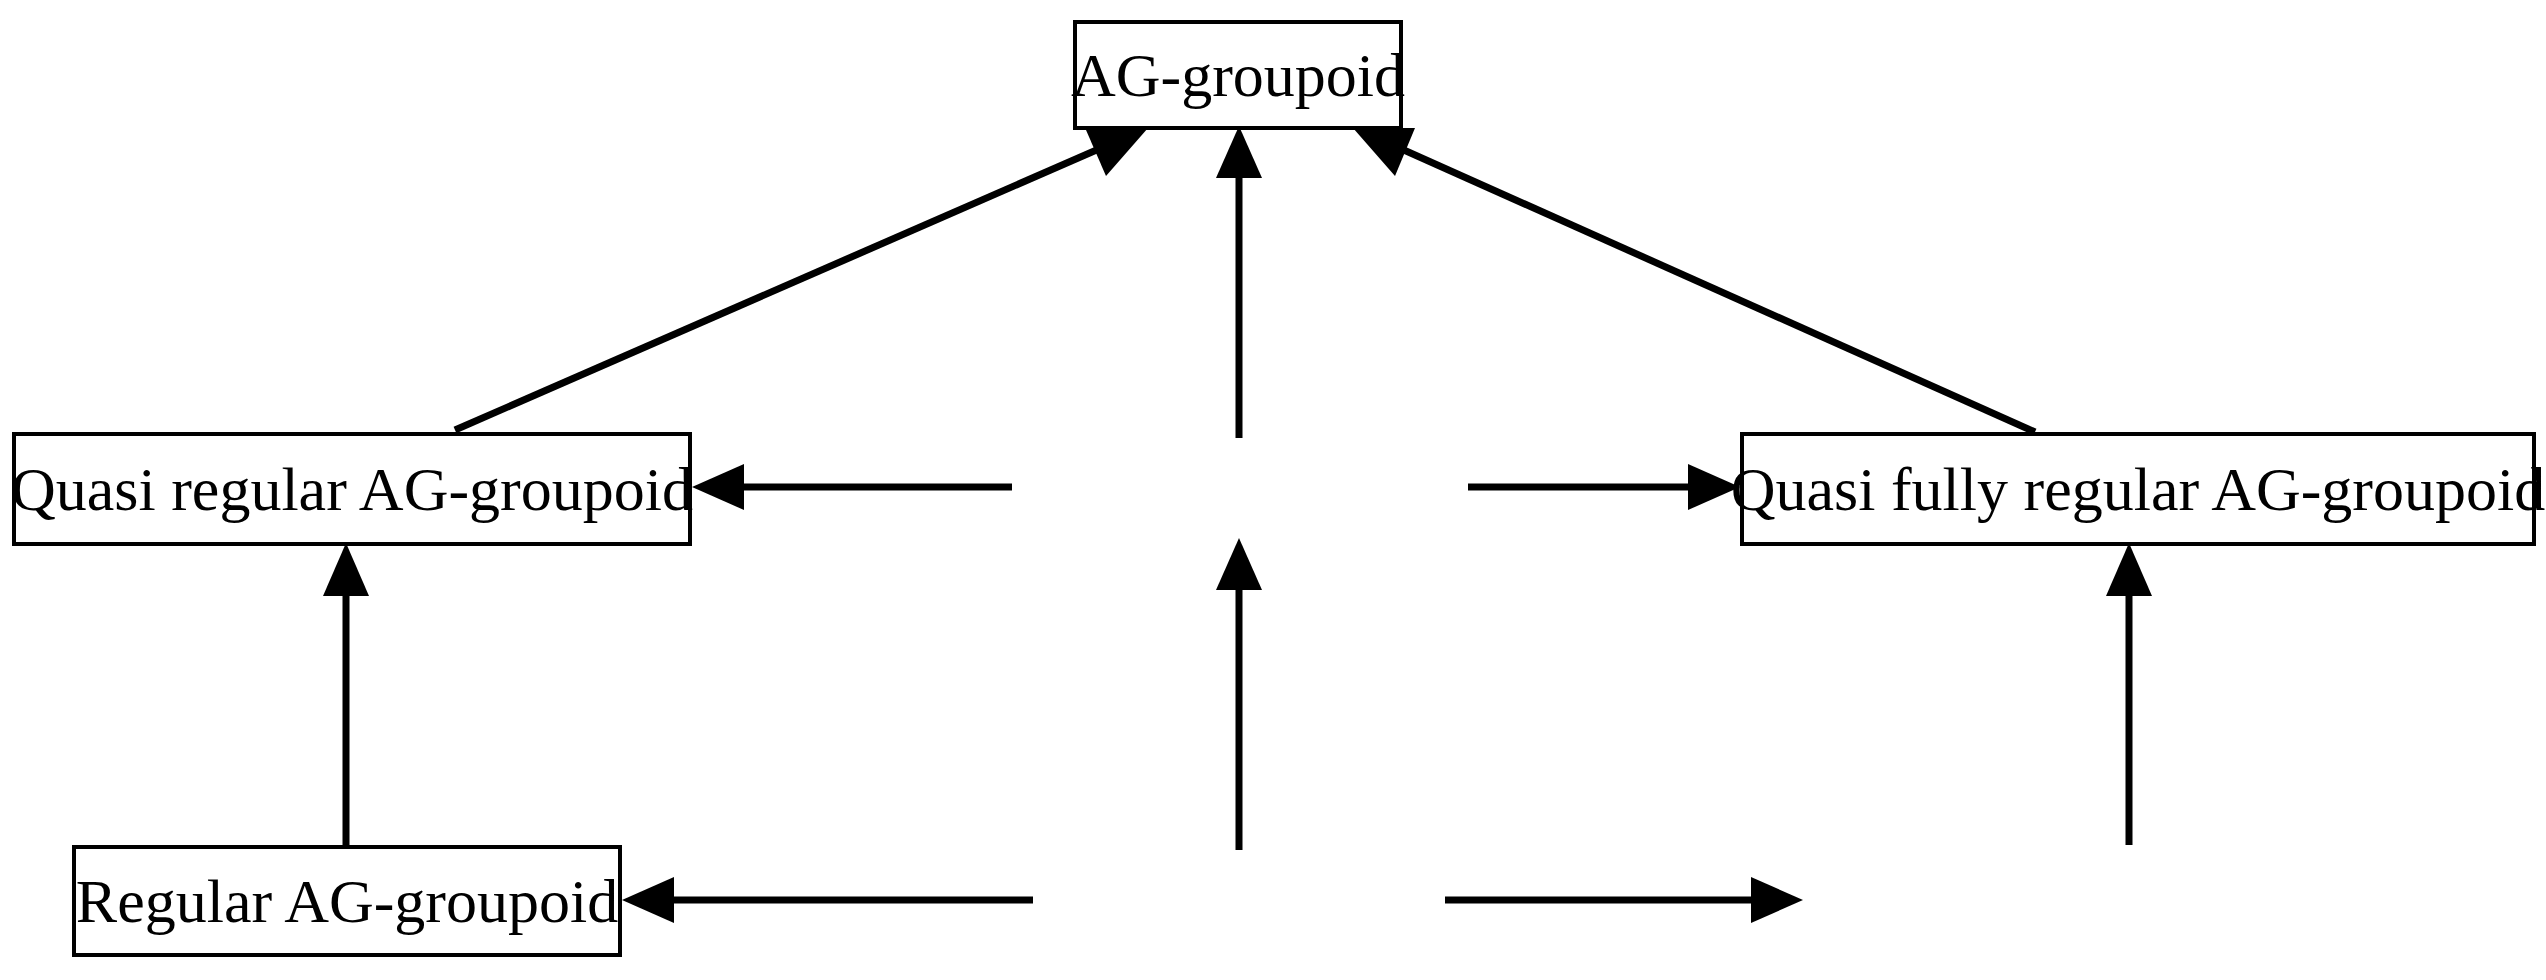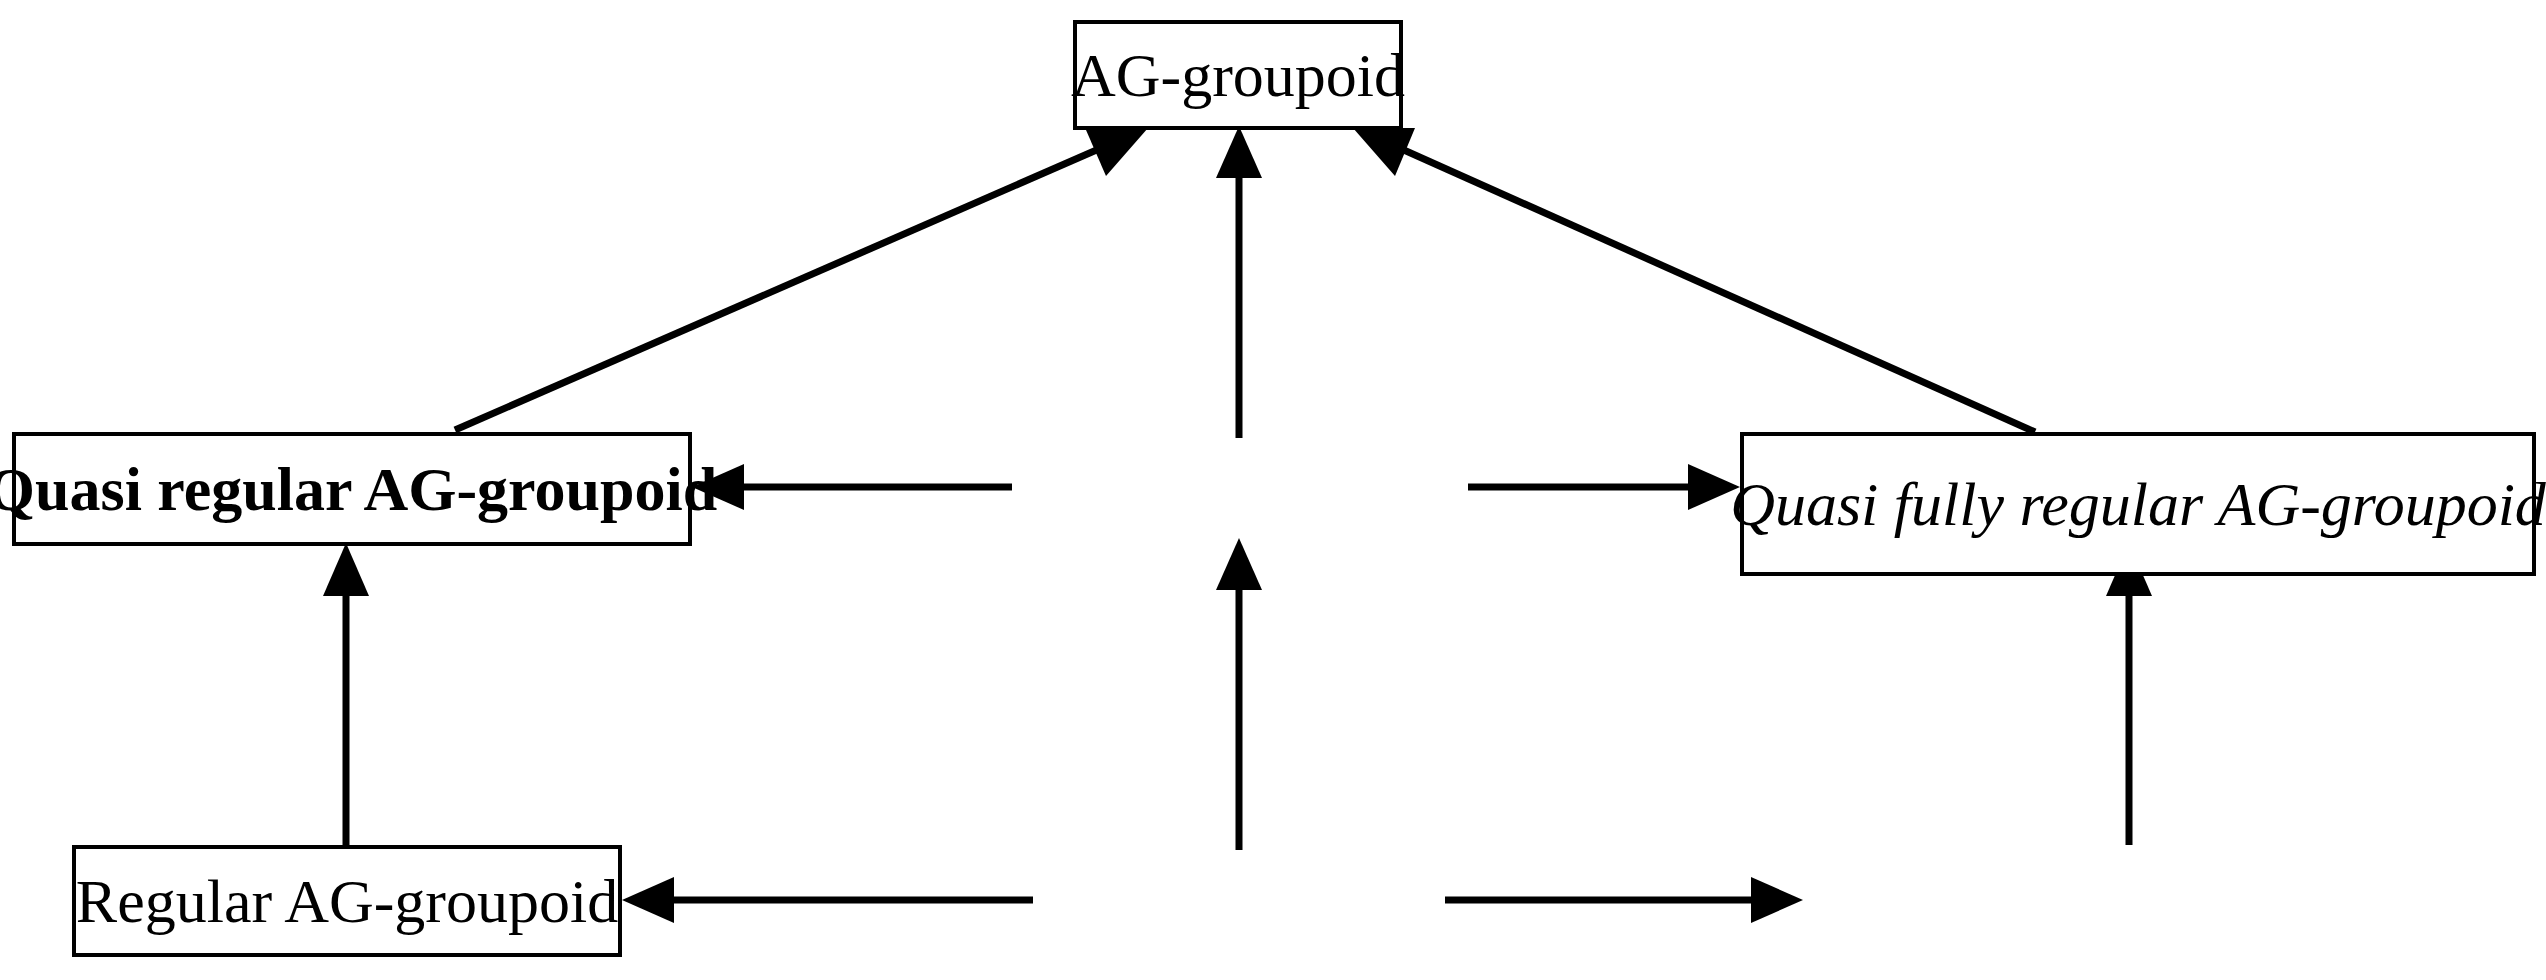--- a/index.html
+++ b/index.html
@@ -43,23 +43,23 @@
   }
   svg.edges line, svg.edges path {
     stroke: #000000;
     stroke-width: 7;
     fill: none;
   }
   .arrowhead { fill: #000000; stroke: none; }
 
   
   #n-ag-groupoid        { left: 1073px; top: 20px;  width: 330px;  height: 110px; }
-  #n-quasi-regular      { left: 12px;   top: 432px; width: 680px;  height: 114px; font-weight: bold; }
+  #n-quasi-regular      { left: 12px;   top: 432px; width: 680px;  height: 114px; }
   #n-gag-net-loop       { left: 1012px; top: 438px; width: 456px;  height: 100px; }
-  #n-quasi-fully-reg    { left: 1740px; top: 432px; width: 796px;  height: 144px; font-style: italic; }
+  #n-quasi-fully-reg    { left: 1740px; top: 432px; width: 796px;  height: 114px; }
   #n-regular            { left: 72px;   top: 845px; width: 550px;  height: 112px; }
   #n-ag-net-loop        { left: 1033px; top: 850px; width: 412px;  height: 100px; }
   #n-fully-regular      { left: 1803px; top: 845px; width: 670px;  height: 112px; }
 
   #n-ag-groupoid     .node-label { font-size: 62px; }
   #n-quasi-regular   .node-label { font-size: 62px; }
   #n-gag-net-loop    .node-label { font-size: 62px; }
   #n-quasi-fully-reg .node-label { font-size: 62px; }
   #n-regular         .node-label { font-size: 62px; }
   #n-ag-net-loop     .node-label { font-size: 62px; }

